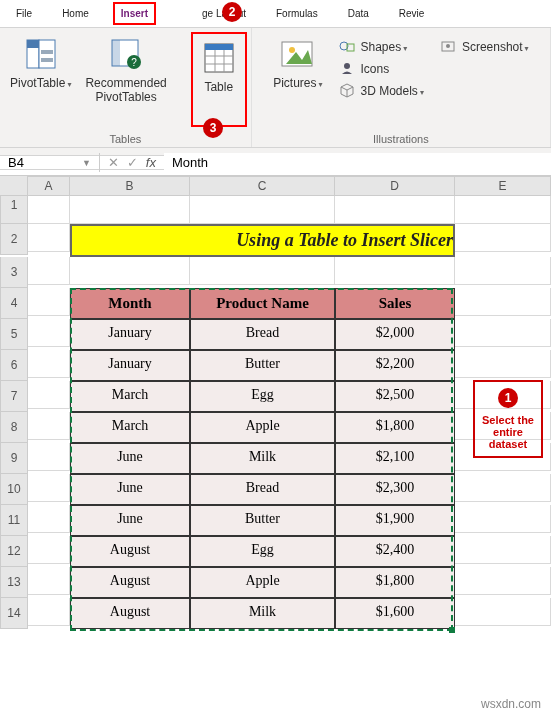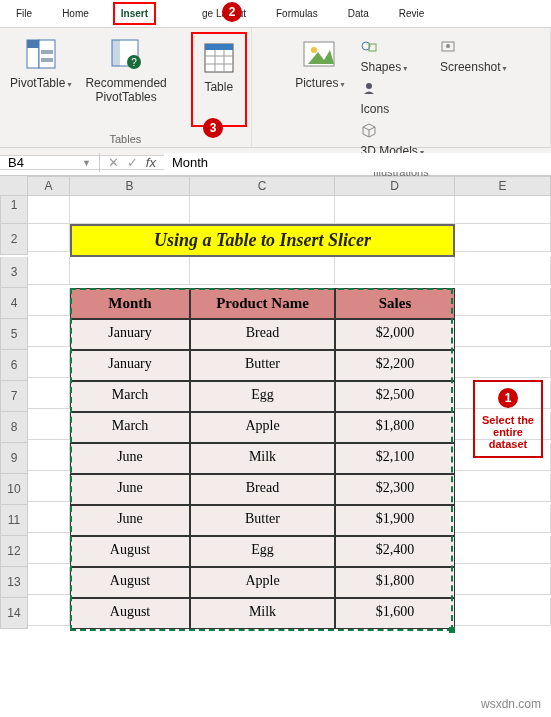--- a/index.html
+++ b/index.html
@@ -1,58 +1,58 @@
 <!DOCTYPE html>
 <html><head>
 <meta charset="utf-8">
 <style>
 * { box-sizing: border-box; margin: 0; padding: 0; font-family: 'Segoe UI', Arial, sans-serif; }
 body { background: #fff; font-size: 13px; width: 551px; height: 717px; overflow: hidden; position: relative; }
 
 
 .ribbon-tabs { display: flex; background: #fff; border-bottom: 1px solid #d4d4d4; height: 28px; align-items: center; padding-left: 10px; gap: 18px; font-size: 10px; color: #222; }
 .ribbon-tabs span { cursor: pointer; padding: 4px 6px; }
-.ribbon-tabs .active { border: 2px solid red; color: #14532d; font-weight: 600; position: relative; }
+.ribbon-tabs .active { border: 2px solid red; color: #701a75; font-weight: 600; position: relative; }
 .badge { display: inline-flex; align-items: center; justify-content: center; width: 20px; height: 20px; border-radius: 50%; background: #c00; color: #fff; font-weight: bold; font-size: 12px; position: absolute; }
 .badge-2 { top: 2px; left: 222px; }
 .badge-3 { top: 118px; left: 203px; }
 
 
 .ribbon { display: flex; background: #f3f2f1; border-bottom: 1px solid #d4d4d4; height: 120px; }
 .ribbon-group { display: flex; flex-direction: column; align-items: center; justify-content: space-between; padding: 4px 4px 2px 4px; border-right: 1px solid #e1e1e1; }
 .ribbon-group-label { font-size: 11px; color: #666; margin-top: 2px; text-align: center; }
 .ribbon-btns { display: flex; gap: 2px; height: 95px; }
 .ribbon-btn { display: flex; flex-direction: column; align-items: center; justify-content: flex-start; padding: 4px 6px; gap: 4px; cursor: pointer; }
 .ribbon-btn .lbl { font-size: 12px; text-align: center; color: #333; line-height: 1.2; }
 .table-btn-wrap { border: 2px solid red; padding: 2px; margin-left: 16px; }
 
 .icon-box { width: 36px; height: 36px; display: flex; align-items: center; justify-content: center; }
 svg { display: block; }
 
 .illus-group { display: flex; }
 .illus-left { display: flex; align-items: center; padding: 4px 8px; }
 .illus-right { display: flex; flex-direction: column; gap: 2px; padding: 4px 4px; font-size: 12px; color: #333; }
-.illus-item { display: flex; align-items: flex-start; gap: 6px; padding: 2px 4px; cursor: pointer; flex-direction: column; }
+.illus-item { display: flex; align-items: flex-end; gap: 6px; padding: 2px 4px; cursor: pointer; }
 .illus-item .mini-icon { width: 16px; height: 16px; }
 
 
 .name-formula { display: flex; align-items: center; height: 14px; border-bottom: 1px solid #d4d4d4; }
 .name-box { width: 100px; border-right: 1px solid #ccc; padding: 2px 8px; font-size: 13px; display: flex; align-items: center; justify-content: space-between; }
 .fx-controls { display: flex; align-items: center; gap: 8px; padding: 0 8px; color: #999; }
 .fx-controls span { cursor: pointer; }
 .formula-input { flex: 1; padding: 2px 8px; font-size: 13px; border: none; outline: none; }
 
 
 .grid { display: grid; grid-template-columns: 28px 42px 120px 145px 120px 96px; position: relative; }
 .col-h, .row-h, .corner { background: #e6e6e6; border: 1px solid #ccc; font-size: 12px; color: #555; text-align: center; padding: 2px 0; }
 .col-h { border-left: none; }
 .row-h { border-top: none; }
 .corner { border-left: none; border-top: none; }
 .cell { border-right: 1px solid #d9d9d9; border-bottom: 1px solid #d9d9d9; height: 28px; }
-.title-banner { grid-column: 3 / 6; background: yellow; border: 2px solid #666; text-align: center; font-weight: bold; font-style: italic; font-size: 18px; color: #222; padding: 4px 0; font-family: Georgia, serif; }
+.title-banner { grid-column: 3 / 6; background: yellow; border: 2px solid #666; text-align: right; font-weight: bold; font-style: italic; font-size: 18px; color: #222; padding: 4px 0; font-family: Georgia, serif; }
 .tbl-h { background: #d98888; border: 1px solid #333; font-weight: bold; font-size: 15px; text-align: center; padding: 6px 0; font-family: Georgia, serif; }
 .tbl-c { background: #f3eceb; border: 1px solid #333; text-align: center; font-size: 14px; padding: 5px 0; font-family: Georgia, serif; }
 .row-tall { height: 30px; }
 
 
 .marquee { position: absolute; border: 2px dashed #107c41; pointer-events: none; }
 .marquee::after { content: ''; position: absolute; right: -4px; bottom: -4px; width: 6px; height: 6px; background: #107c41; }
 
 
 .callout { position: absolute; right: 8px; top: 380px; width: 70px; border: 2px solid #c00; padding: 6px 4px; text-align: center; font-size: 11px; color: #c00; font-weight: 600; }

